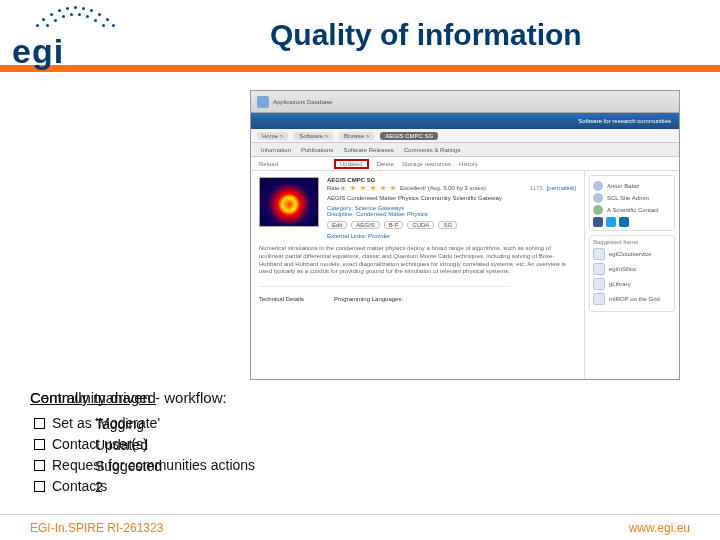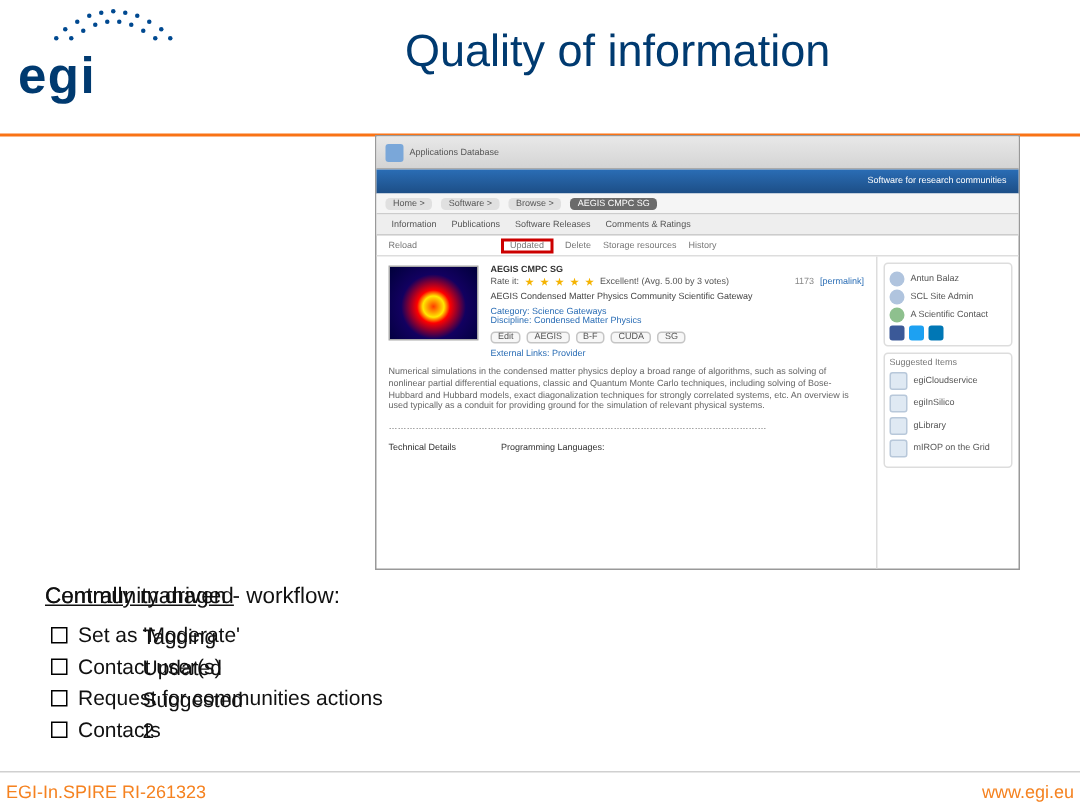--- a/index.html
+++ b/index.html
@@ -1,26 +1,26 @@
 <!DOCTYPE html>
 <html><head>
 <meta charset="utf-8">
 <style>
   * { margin: 0; padding: 0; box-sizing: border-box; }
   html, body { width: 720px; height: 540px; font-family: Arial, Helvetica, sans-serif; background: #fff; overflow: hidden; }
 
   .slide { position: relative; width: 720px; height: 540px; }
 
   
-  .header-bar { position: absolute; top: 0; left: 0; right: 0; height: 91px; border-bottom: 2px solid #f97316; display: flex; align-items: center; }
+  .header-bar { position: absolute; top: 0; left: 0; right: 0; height: 72px; border-bottom: 7px solid #f97316; display: flex; align-items: center; }
   .logo { position: absolute; left: 6px; top: 4px; width: 140px; height: 62px; }
   .logo-dots { position: absolute; top: 0; left: 30px; width: 80px; height: 26px; }
   .logo-dots .dot { position: absolute; width: 3px; height: 3px; border-radius: 50%; background: #004990; }
   .logo-text { position: absolute; top: 28px; left: 6px; font-size: 34px; font-weight: 600; color: #003a70; letter-spacing: 1px; }
-  .title { position: absolute; left: 270px; top: 18px; font-size: 30px; color: #003a70; font-weight: 400; }
+  .title { position: absolute; left: 270px; top: 18px; font-size: 30px; color: #003a70; font-weight: 700; }
 
   
   .shot { position: absolute; top: 90px; left: 250px; width: 430px; height: 290px; border: 1px solid #999; background: #fff; font-size: 6px; color: #555; }
   .shot-top { height: 22px; background: linear-gradient(#e8e8e8,#d4d4d4); border-bottom: 1px solid #aaa; display: flex; align-items: center; padding-left: 6px; }
   .shot-top .app-icon { width: 12px; height: 12px; background: #7aa7d9; border-radius: 2px; margin-right: 4px; }
   .shot-blue { height: 16px; background: linear-gradient(#2a6db5,#1d4e86); display:flex; align-items:center; justify-content:flex-end; padding-right:8px; color:#fff; }
   .shot-crumbs { height: 14px; background:#f5f5f5; border-bottom:1px solid #ccc; display:flex; align-items:center; padding-left:6px; gap:6px; }
   .crumb-chip { background:#e0e0e0; border-radius:3px; padding:1px 5px; }
   .crumb-chip.active { background:#6b6b6b; color:#fff; }
   .shot-tabs { height: 14px; background:#eee; border-bottom:1px solid #ccc; display:flex; align-items:center; gap:10px; padding-left:10px; }
@@ -56,21 +56,21 @@
   .body-text { position:absolute; left: 30px; top: 388px; font-size: 14px; color:#111; line-height: 1.35; }
   .body-heading { position:relative; font-size:15px; margin-bottom:6px; }
   .body-heading .layer { position:absolute; left:0; top:0;text-decoration:underline; }
   .bullet-list { list-style:none; }
   .bullet-list li { position:relative; padding-left:22px; margin:2px 0; }
   .bullet-list li::before { content:""; position:absolute; left:4px; top:4px; width:9px; height:9px; border:1.5px solid #000; }
   .overlay-text { position:relative; }
   .overlay-text .layer { position:absolute; left:0; top:0; white-space:nowrap;margin-left:43px; }
 
   
-  .footer { position:absolute; left:0; right:0; bottom:0; height:26px; border-top:1px solid #d0d0d0; display:flex; align-items:center; padding:0 4px; font-size:12px; }
+  .footer { position:absolute; left:0; right:0; bottom:0; height:26px; border-top:1px solid #d0d0d0; display:flex; align-items:center; padding:0 30px; font-size:12px; }
   .footer-left { color:#f58220; }
   .footer-right { margin-left:auto; color:#f58220; }
 </style>
 </head>
 <body>
 
 <div class="slide">
 
   <div class="header-bar">
     <div class="logo">

